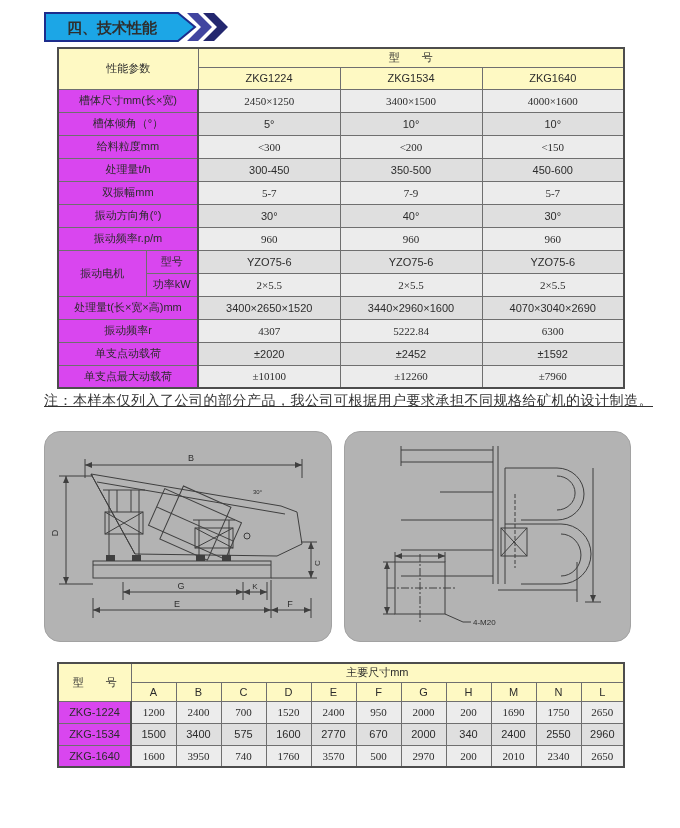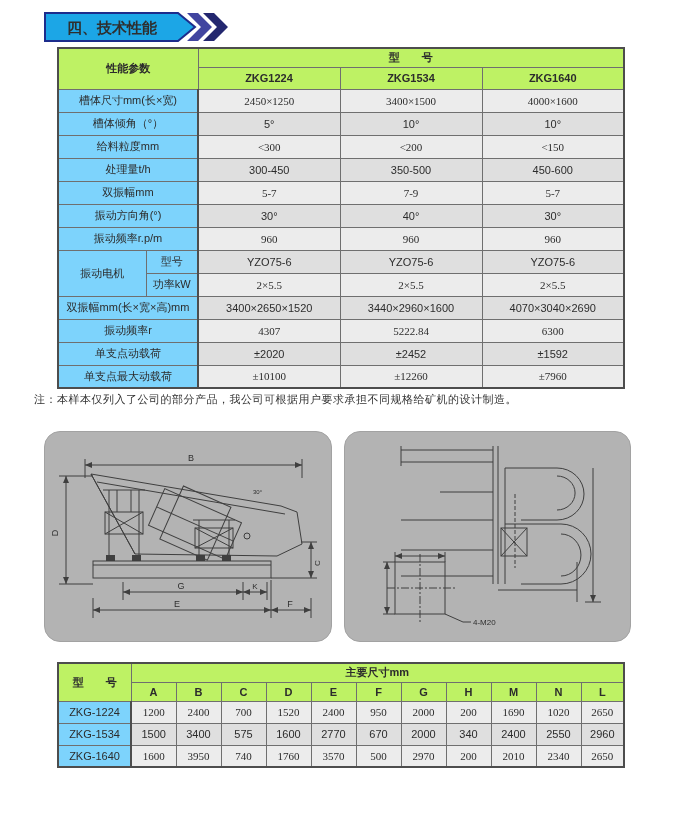--- a/index.html
+++ b/index.html
@@ -10,26 +10,26 @@
   #banner{left:44px;top:12px;width:200px;height:30px;}
 
   
   table{border-collapse:collapse;table-layout:fixed;}
   td{border:1px solid #6f6f6f;text-align:center;vertical-align:middle;font-size:11px;color:#2c2c2c;padding:0 2px;overflow:hidden;white-space:nowrap;}
   .spec-wrap{left:57px;top:47px;}
   .spec{width:566px;border:2px solid #4d4d4d;}
   .spec tr{height:23px;}
   .spec tr.h1{height:19px;}
   .spec tr.h2{height:22px;}
-  td.hdr{background:#bef264;font-weight:bold;}
-  td.lab{background:#7dd3fc;border-right-width:2px;border-right-color:#4d4d4d;}
+  td.hdr{background:#fef9c3;}
+  td.lab{background:#d946ef;border-right-width:2px;border-right-color:#4d4d4d;}
   tr.lt td.val{background:#ececec;font-family:Liberation Serif, serif;}
   tr.dk td.val{background:#dfdfdf;}
 
-  .note{left:34px;top:392px;width:630px;font-size:11px;color:#333;letter-spacing:.5px;}
+  .note{left:44px;top:392px;width:630px;font-size:14px;color:#333;letter-spacing:.5px;text-decoration:underline;}
 
   .panel{background:#b3b3b3;border-radius:16px;border:1px solid #a2a2a2;}
   #panelL{left:44px;top:431px;width:286px;height:209px;}
   #panelR{left:344px;top:431px;width:285px;height:209px;}
   svg .ln{stroke:#3f3f3f;stroke-width:1;fill:none;}
   svg .fl{fill:#3f3f3f;stroke:none;}
   svg text{font-family:"Liberation Sans","DejaVu Sans",sans-serif;fill:#2e2e2e;stroke:none;}
 
   .dims-wrap{left:57px;top:662px;}
   .dims{width:566px;border:2px solid #4d4d4d;}
@@ -116,21 +116,21 @@
     <td class="val">YZO75-6</td>
     <td class="val">YZO75-6</td>
   </tr>
   <tr class="lt">
     <td class="lab">功率kW</td>
     <td class="val">2×5.5</td>
     <td class="val">2×5.5</td>
     <td class="val">2×5.5</td>
   </tr>
   <tr class="dk">
-    <td class="lab" colspan="2">双振幅mm(长×宽×高)mm</td>
+    <td class="lab" colspan="2">处理量t(长×宽×高)mm</td>
     <td class="val">3400×2650×1520</td>
     <td class="val">3440×2960×1600</td>
     <td class="val">4070×3040×2690</td>
   </tr>
   <tr class="lt">
     <td class="lab" colspan="2">振动频率r</td>
     <td class="val">4307</td>
     <td class="val">5222.84</td>
     <td class="val">6300</td>
   </tr>
@@ -310,21 +310,21 @@
     <td class="lab">ZKG-1224</td>
     <td class="val">1200</td>
     <td class="val">2400</td>
     <td class="val">700</td>
     <td class="val">1520</td>
     <td class="val">2400</td>
     <td class="val">950</td>
     <td class="val">2000</td>
     <td class="val">200</td>
     <td class="val">1690</td>
-    <td class="val">1020</td>
+    <td class="val">1750</td>
     <td class="val">2650</td>
   </tr>
   <tr class="dk">
     <td class="lab">ZKG-1534</td>
     <td class="val">1500</td>
     <td class="val">3400</td>
     <td class="val">575</td>
     <td class="val">1600</td>
     <td class="val">2770</td>
     <td class="val">670</td>

